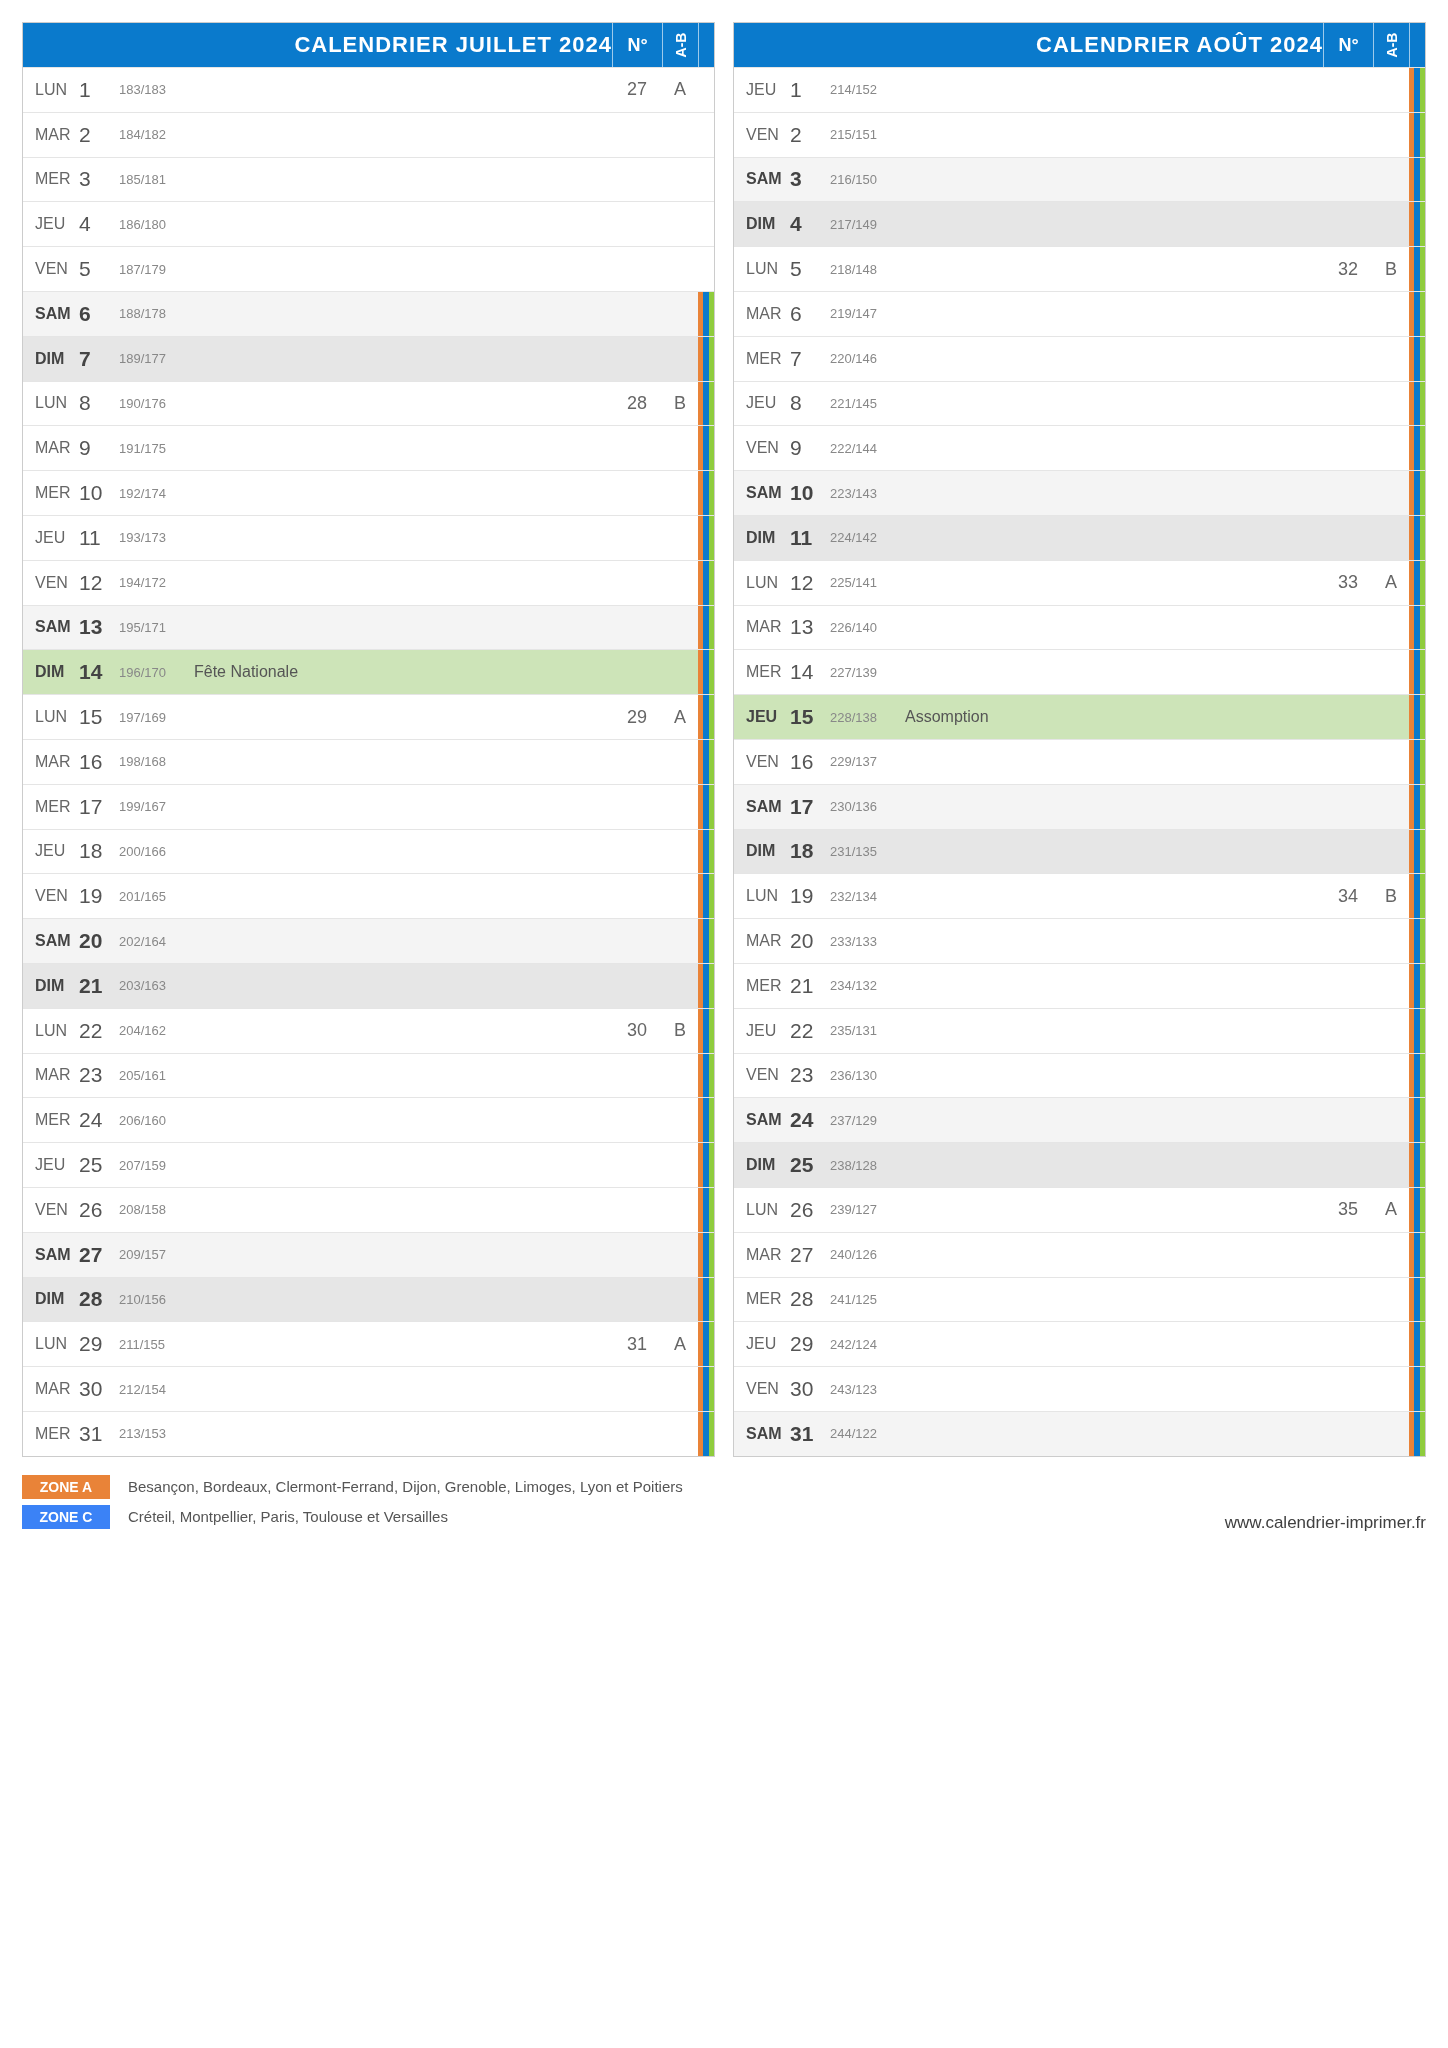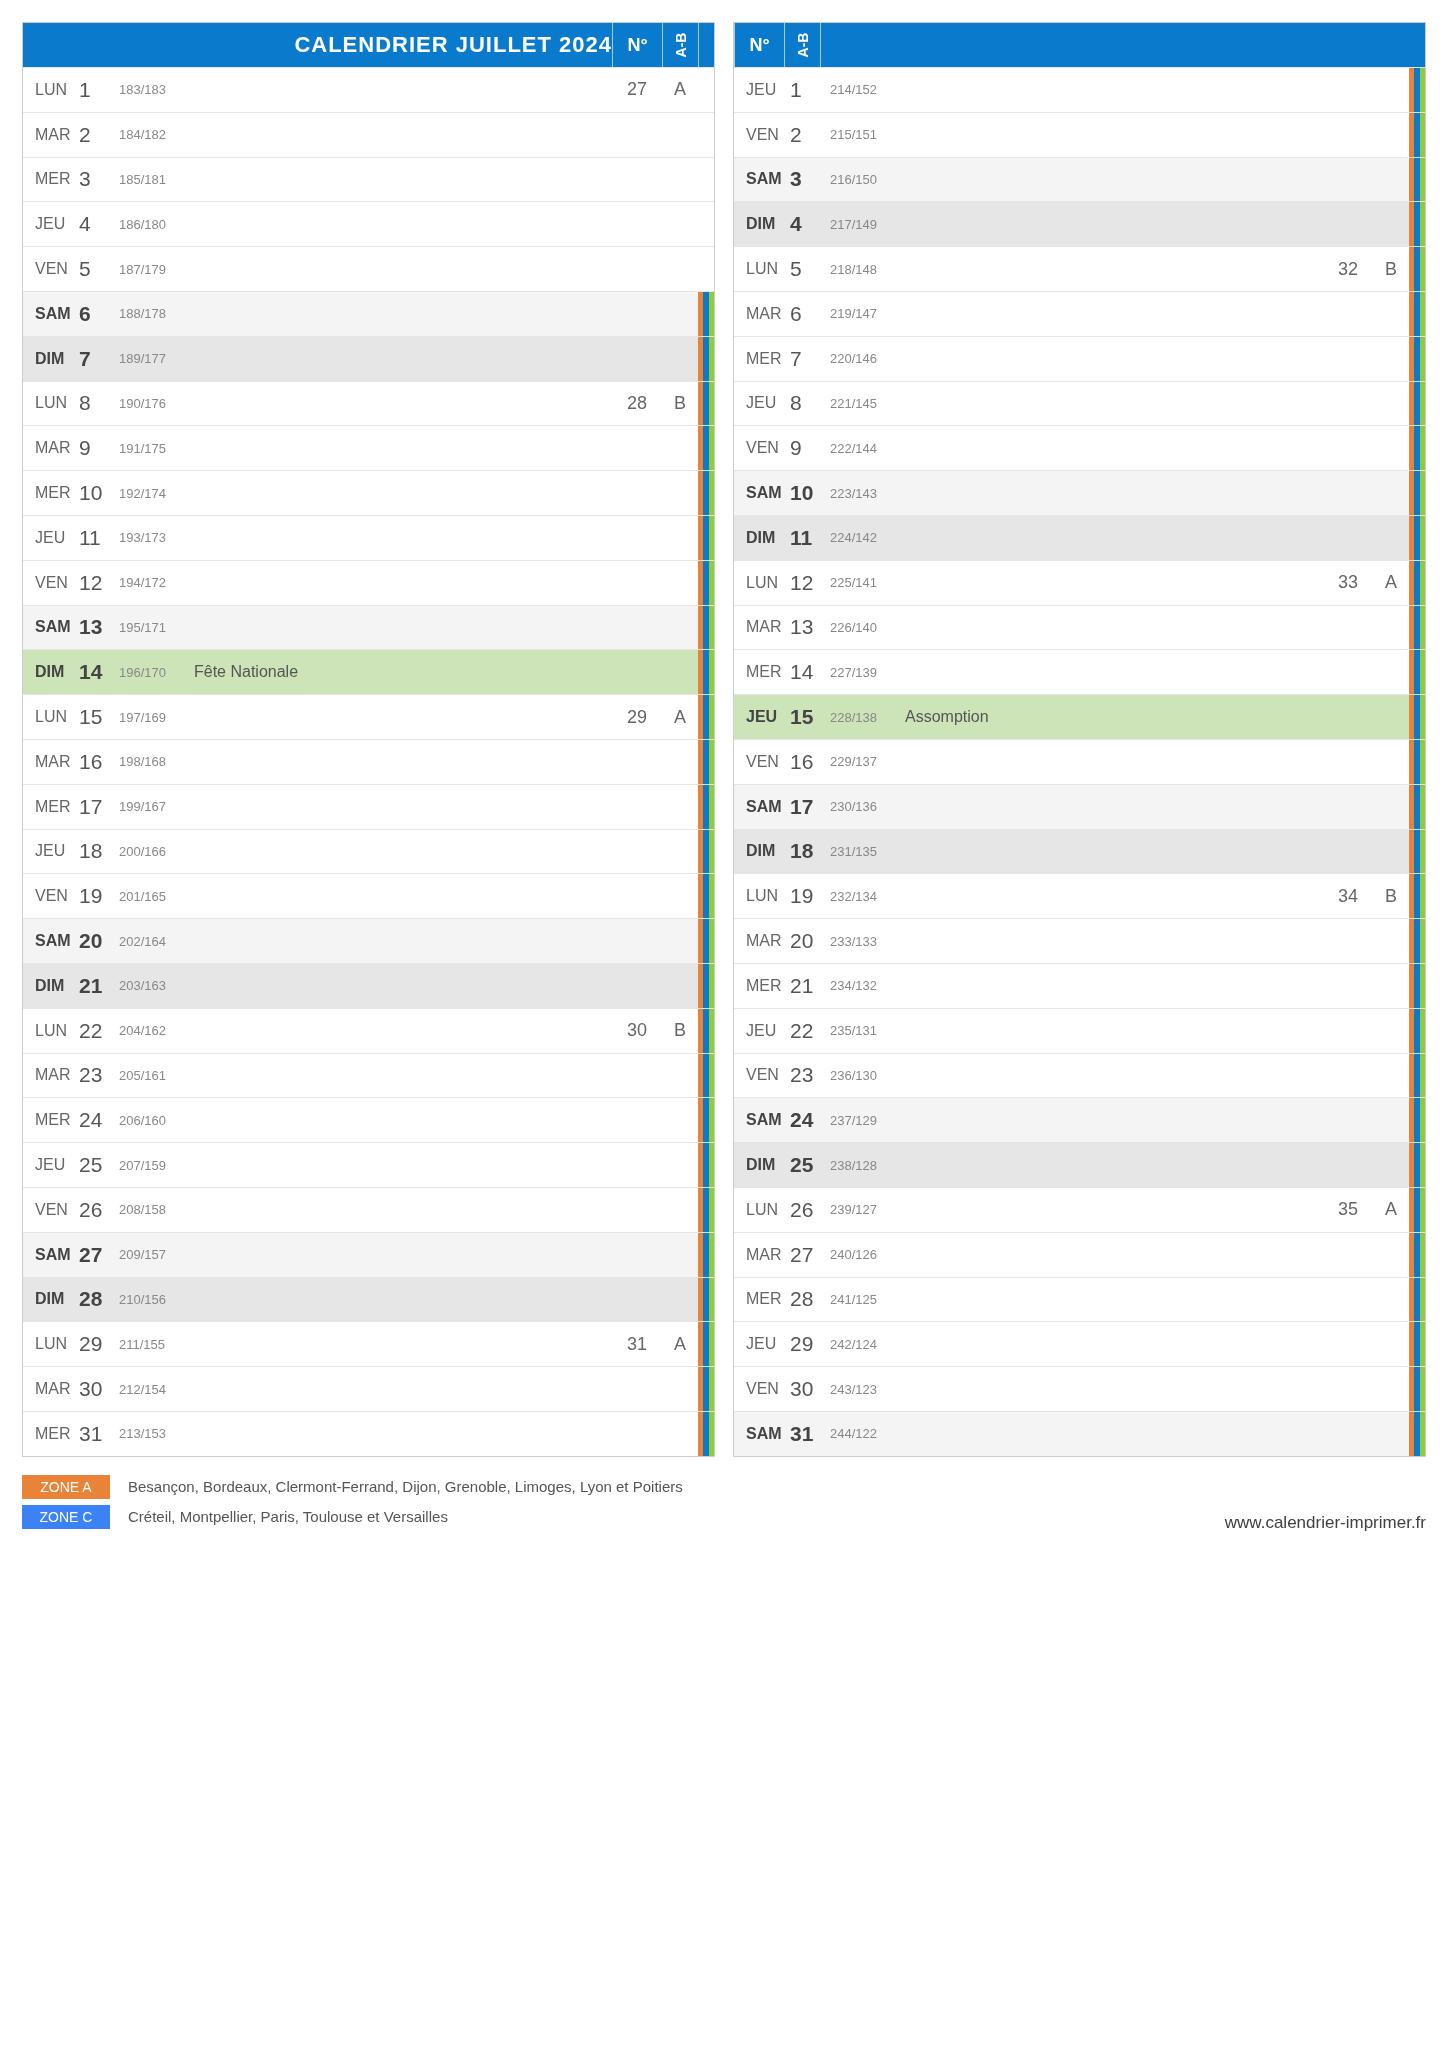--- a/index.html
+++ b/index.html
@@ -105,21 +105,21 @@
     display: flex;
   }
   .stripes span { flex:1; height:100%; }
   .zA { background:#e98338; }
   .zB { background:#0a7acc; }
   .zC { background:#8fcc3d; }
   .legend { margin-top: 18px; font-size: 15px; color:#555; }
   .legend-row { display:flex; align-items:center; margin-bottom:6px; }
   .zbox {
     width: 88px; height: 24px;
-    color:#fff; font-weight:normal;
+    color:#fff; font-weight:bold;
     text-align:center; line-height:24px;
     font-size:14px; margin-right:18px;
   }
   .foot-link {
     text-align:right;
     color:#404040;
     font-size:17px;
     margin-top:-22px;
   }
 </style>
@@ -515,20 +515,21 @@
       <div class="ab"></div>
       <div class="stripes">
           <span class="zA"></span>
           <span class="zB"></span>
           <span class="zC"></span>
         </div>
     </div>
     </div>
     <div class="cal">
       <div class="hdr">
+    <div class="hdr-title">CALENDRIER AOÛT 2024</div>
     <div class="hdr-num">N°</div>
     <div class="hdr-ab">
           <span>A-B</span>
         </div>
     <div class="hdr-stripe"></div>
   </div>
       <div class="row ">
       <div class="dow">JEU</div>
       <div class="dnum">1</div>
       <div class="ord">214/152</div>

